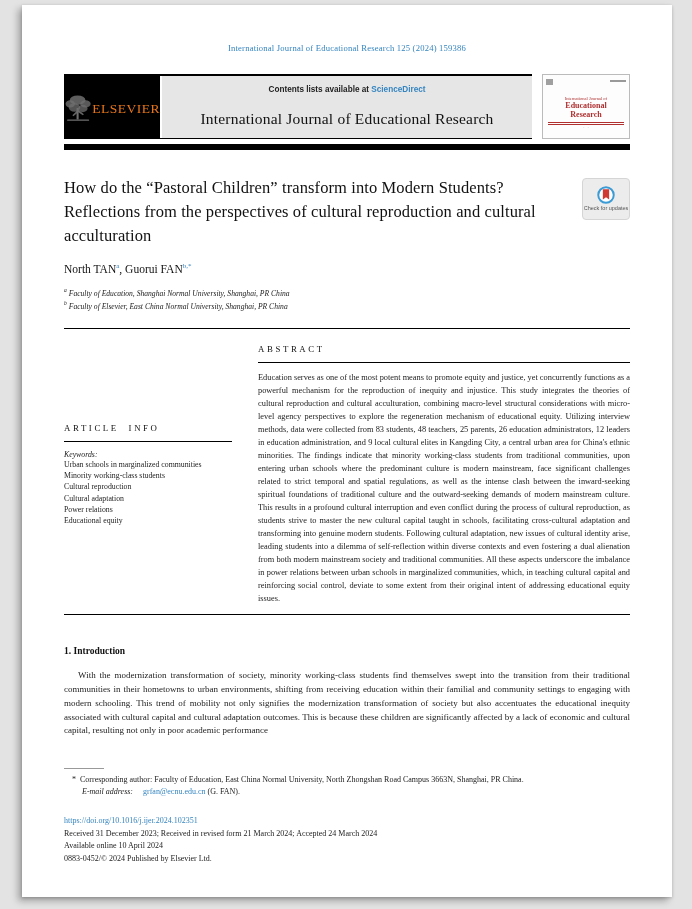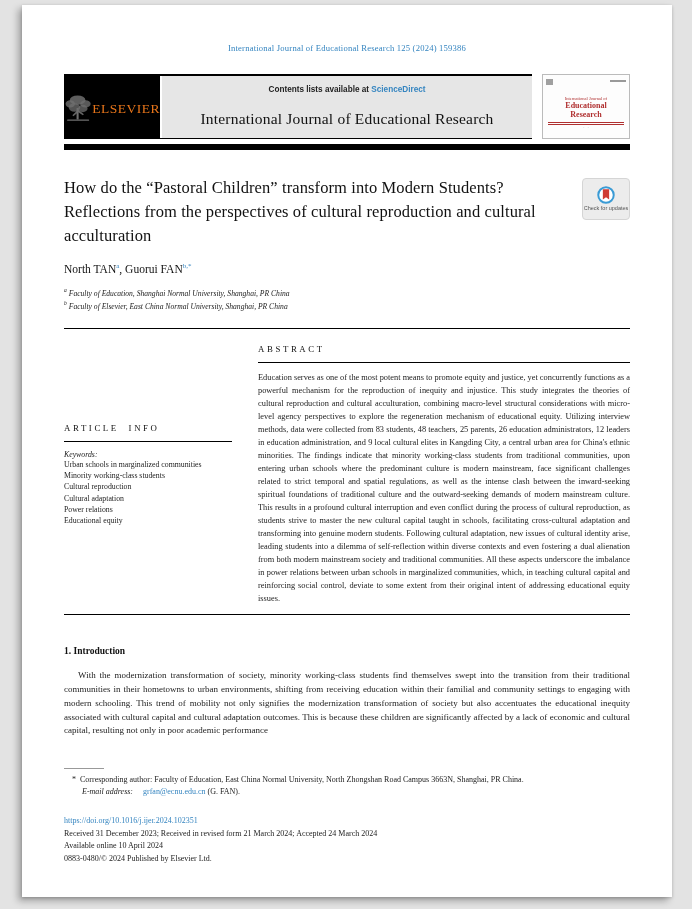--- a/index.html
+++ b/index.html
@@ -198,16 +198,16 @@
       <span class="email-label">E-mail address:</span>
       <a class="blue">grfan@ecnu.edu.cn</a>
       <span>(G. FAN).</span>
     </div>
   </div>
 
   <div class="footer-links">
     <a class="doi">https://doi.org/10.1016/j.ijer.2024.102351</a>
     <div>Received 31 December 2023; Received in revised form 21 March 2024; Accepted 24 March 2024</div>
     <div>Available online 10 April 2024</div>
-    <div>0883-0480/© 2024 Published by Elsevier Ltd.</div>
+    <div>0883-0452/© 2024 Published by Elsevier Ltd.</div>
   </div>
 
 </div>
 
 </body></html>

